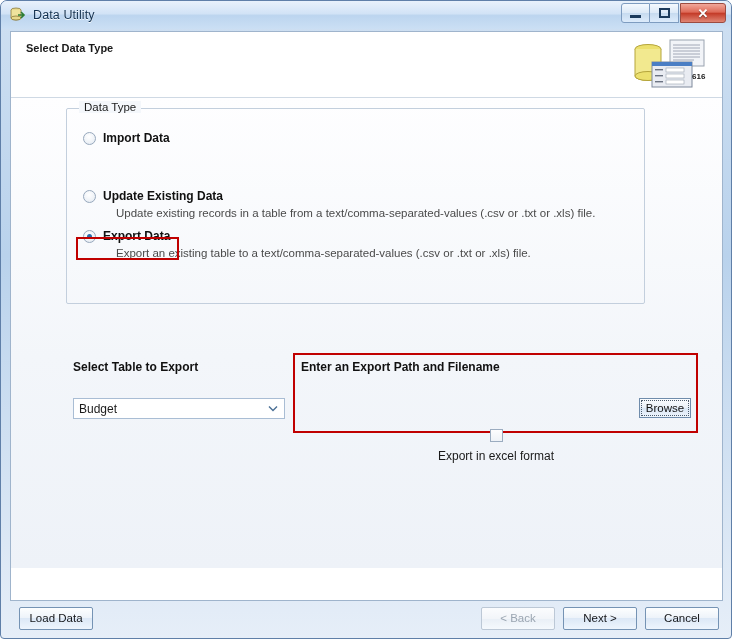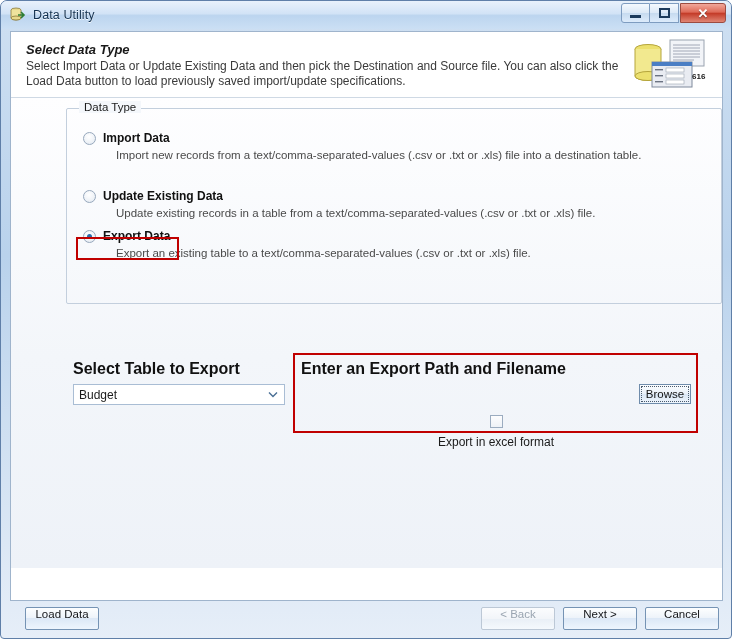--- a/index.html
+++ b/index.html
@@ -69,42 +69,42 @@
 
   
   .header {
     position: relative;
     height: 66px;
     background: #ffffff;
     border-bottom: 1px solid #cfd9e4;
     padding: 10px 0 0 15px;
   }
   .header h1 {
-    margin: 0 0 2px 0; font-size: 13px; font-weight: bold; color: #1a1a1a; font-style: italic;
+    margin: 0 0 2px 0; font-size: 11px; font-weight: bold; color: #1a1a1a;
   }
   .header p {
     margin: 0; font-size: 12px; color: #3a3a3a; line-height: 15px; max-width: 610px;
   }
   .header-icon {
     position: absolute; right: 12px; top: 6px;
     width: 78px; height: 54px;
   }
 
   
   .body {
     position: relative;
     height: 470px;
     background: linear-gradient(to bottom, #fefeff 0%, #f3f6fa 55%, #eef2f8 100%);
     background-color: #f2f5f9;
   }
 
   
   .groupbox {
     position: absolute; left: 55px; top: 10px;
-    width: 656px; height: 196px;
+    width: 579px; height: 196px;
     border: 1px solid #c3cfdd;
     border-radius: 2px;
     background: transparent;
   }
   .groupbox-label {
     position: absolute; left: 12px; top: -8px;
     background: #f4f7fb;
     padding: 0 5px; font-size: 11.5px; color: #1c1c1c;
   }
 
@@ -125,21 +125,21 @@
   .radio-desc { font-size: 11.5px; color: #4a4a4a; margin: 4px 0 0 33px; }
 
   .redbox {
     position: absolute;
     border: 2px solid #c00000;
     pointer-events: none;
   }
 
   
   .lower-left { position: absolute; left: 62px; top: 262px; width: 215px; }
-  .field-label { font-size: 16px; font-weight: bold; color: #111; margin-bottom: 6px; }
+  .field-label { font-size: 12px; font-weight: bold; color: #111; margin-bottom: 24px; }
   .combo {
     width: 212px; height: 21px;
     border: 1px solid #a9bdd4;
     background: #ffffff;
     display: flex; align-items: center; justify-content: space-between;
     padding: 0 4px 0 5px;
     font-size: 12px; color: #1a1a1a;
   }
   .chev { color: #4a6f95; font-size: 10px; line-height: 1; padding-right: 2px; }
 
@@ -178,21 +178,21 @@
     position: absolute; left: 9px; top: 602px;
     width: 713px; height: 30px;
     display: flex; align-items: center;
   }
   .btn {
     height: 23px; min-width: 74px;
     border: 1px solid #7593b4;
     border-radius: 2px;
     background: linear-gradient(to bottom, #fdfeff 0%, #edf3fa 47%, #dce8f6 50%, #eef5fd 100%);
     font-size: 11.5px; color: #14161a;
-    display: flex; align-items: flex-start; justify-content: center; margin-left: 6px;
+    display: flex; align-items: center; justify-content: center;
   }
   .btn.disabled { color: #9aa5b1; border-color: #bcc8d6;
     background: linear-gradient(to bottom, #fbfcfe 0%, #f2f5f9 50%, #e9eff6 51%, #f5f9fd 100%); }
   .btn-load { position: absolute; left: 9px; }
   .btn-back { position: absolute; right: 168px; }
   .btn-next { position: absolute; right: 86px; }
   .btn-cancel { position: absolute; right: 4px; }
 </style>
 </head>
 <body>
@@ -220,21 +220,20 @@
       <div class="wbtn close">
         <span>✕</span>
       </div>
     </div>
   </div>
 
   <div class="client">
 
     <div class="header">
       <h1>Select Data Type</h1>
-      <p>Select Import Data or Update Existing Data and then pick the Destination and Source file.  You can also click the Load Data button to load previously saved import/update specifications.</p>
       <div class="header-icon">
         <svg width="78" height="54" viewBox="0 0 78 54">
 
           <rect x="38" y="2" width="34" height="26" fill="#f2f4f8" stroke="#9aa3b0" stroke-width="1"></rect>
           <g stroke="#8d96a5" stroke-width="0.8">
             <line x1="41" y1="7" x2="68" y2="7"></line>
               <line x1="41" y1="10" x2="68" y2="10"></line>
             <line x1="41" y1="13" x2="68" y2="13"></line>
               <line x1="41" y1="16" x2="68" y2="16"></line>
             <line x1="41" y1="19" x2="68" y2="19"></line>
@@ -265,21 +264,20 @@
     <div class="body">
 
       <div class="groupbox">
         <div class="groupbox-label">Data Type</div>
 
         <div class="radio-row" style="top:22px;">
           <div class="radio-main">
             <span class="radio"></span>
             <span class="radio-label">Import Data</span>
           </div>
-          <div class="radio-desc">Import new records from a text/comma-separated-values (.csv or .txt or .xls) file into a destination table.</div>
         </div>
 
         <div class="radio-row" style="top:80px;text-align:right;">
           <div class="radio-main">
             <span class="radio"></span>
             <span class="radio-label">Update Existing Data</span>
           </div>
           <div class="radio-desc">Update existing records in a table from a text/comma-separated-values (.csv or .txt or .xls) file.</div>
         </div>
 

